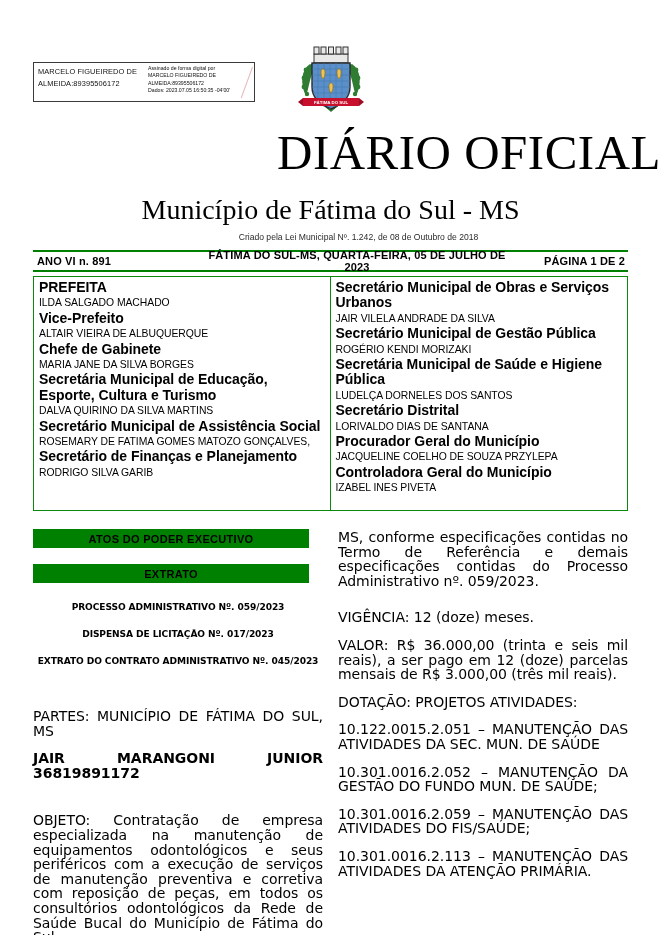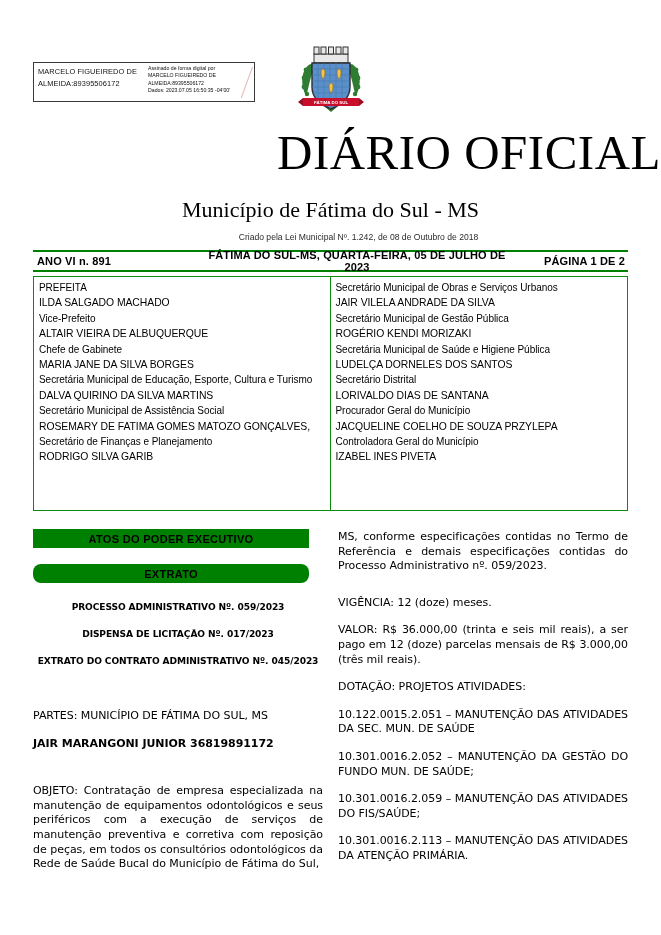--- a/index.html
+++ b/index.html
@@ -86,21 +86,21 @@
     letter-spacing: .5px;
     color: #000;
   }
   .masthead-sub {
     position: absolute;
     left: 0;
     top: 196px;
     width: 661px;
     text-align: center;
     font-family: "Liberation Serif", serif;
-    font-size: 22px;
+    font-size: 28px;
     line-height: 28px;
     color: #000;
   }
   .masthead-law {
     position: absolute;
     left: 0;
     top: 232px;
     width: 661px;
     text-align: center;
     font-size: 8.6px;
@@ -141,23 +141,23 @@
     display: flex;
   }
   .off-col {
     box-sizing: border-box;
     padding: 3px 6px 0 5px;
     width: 50%;
   }
   .off-col.left { border-right: 1.6px solid #0a8a0a; }
   .off-entry { margin: 0; }
   .off-title {
-    font-size: 10px;
+    font-size: 14px;
     line-height: 15.4px;
-    font-weight: normal;
+    font-weight: bold;
     letter-spacing: -.05px;
   }
   .off-name {
     font-size: 10.4px;
     line-height: 15.4px;
     font-weight: normal;
     letter-spacing: -.05px;
   }
 
   
@@ -170,21 +170,21 @@
     color: #000;
     font-size: 11px;
     font-weight: bold;
     letter-spacing: .3px;
     display: flex;
     align-items: center;
     justify-content: center;
     box-sizing: border-box;
   }
   #banner-atos { top: 529px; }
-  #banner-extrato { top: 564px; border-radius: 8px; }
+  #banner-extrato { top: 564px; }
 
   
   .col-left {
     position: absolute;
     left: 33px;
     top: 600px;
     width: 290px;
   }
   .col-right {
     position: absolute;
@@ -196,21 +196,21 @@
     font-family: "DejaVu Sans", sans-serif;
     font-size: 9.1px;
     line-height: 14px;
     font-weight: bold;
     text-align: center;
     margin: 0 0 13px 0;
     letter-spacing: -.1px;
   }
   .body-par {
     font-family: "DejaVu Sans", sans-serif;
-    font-size: 11px;
+    font-size: 14px;
     line-height: 14.6px;
     text-align: justify;
     margin: 0 0 13px 0;
     letter-spacing: -.05px;
   }
   .body-par.bold {
     font-weight: bold;
   }
   .body-par.last { margin-bottom: 0; }
   .gap-sm { height: 9px; }

